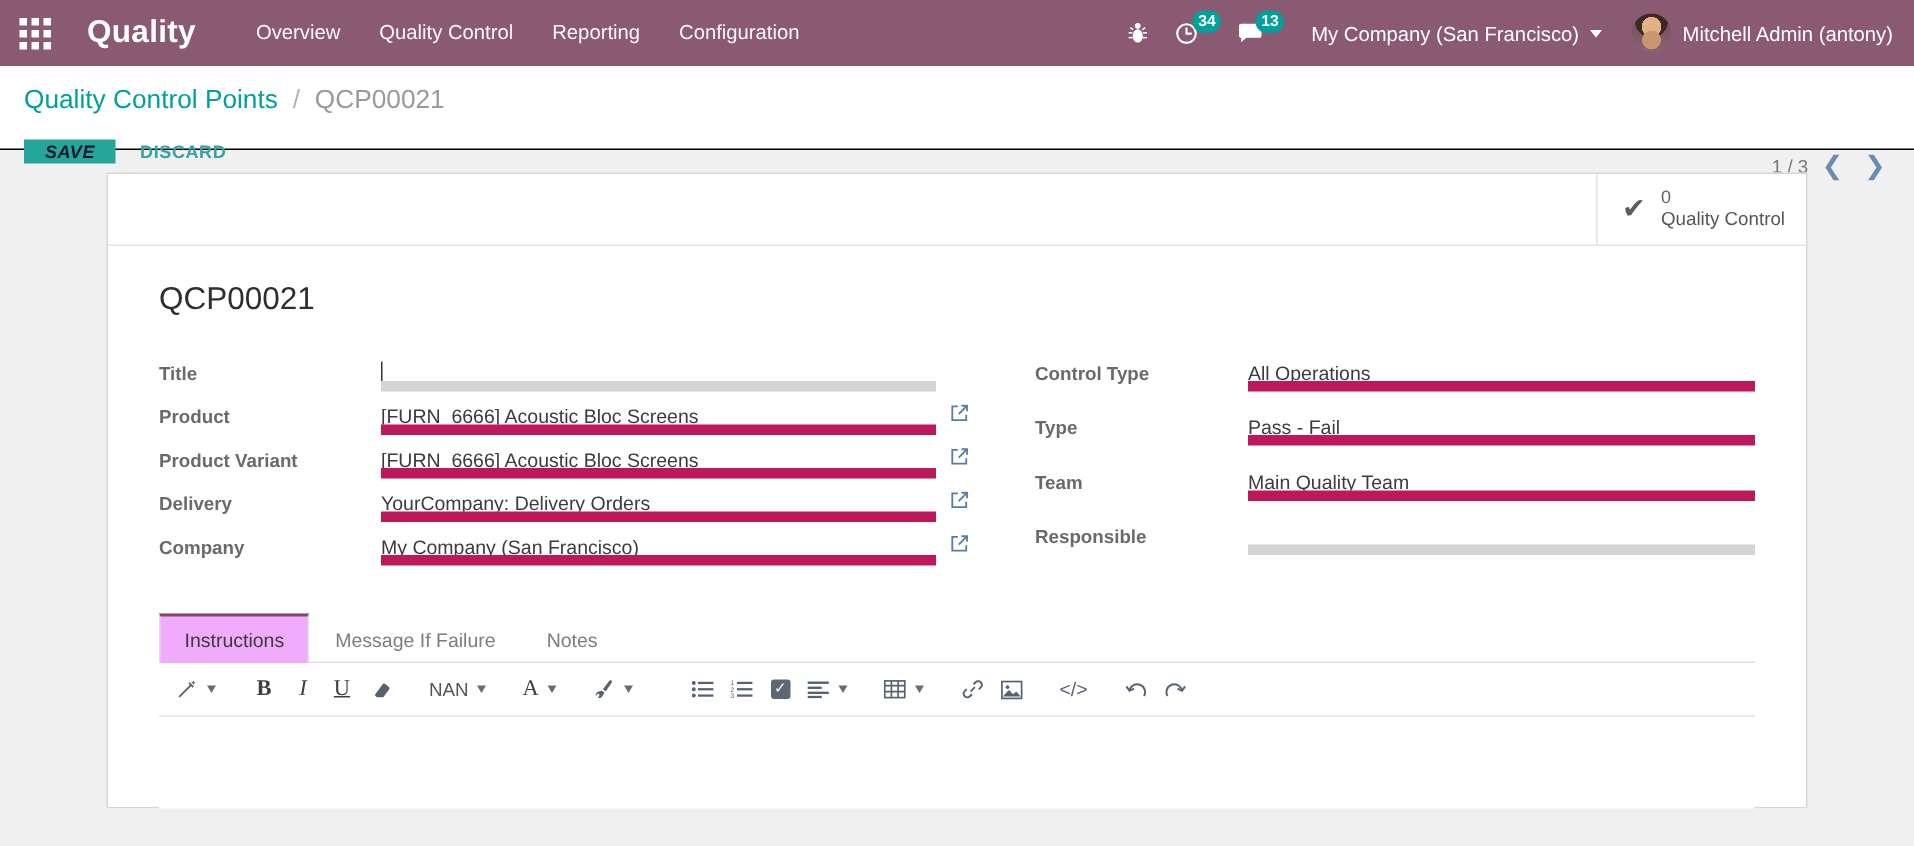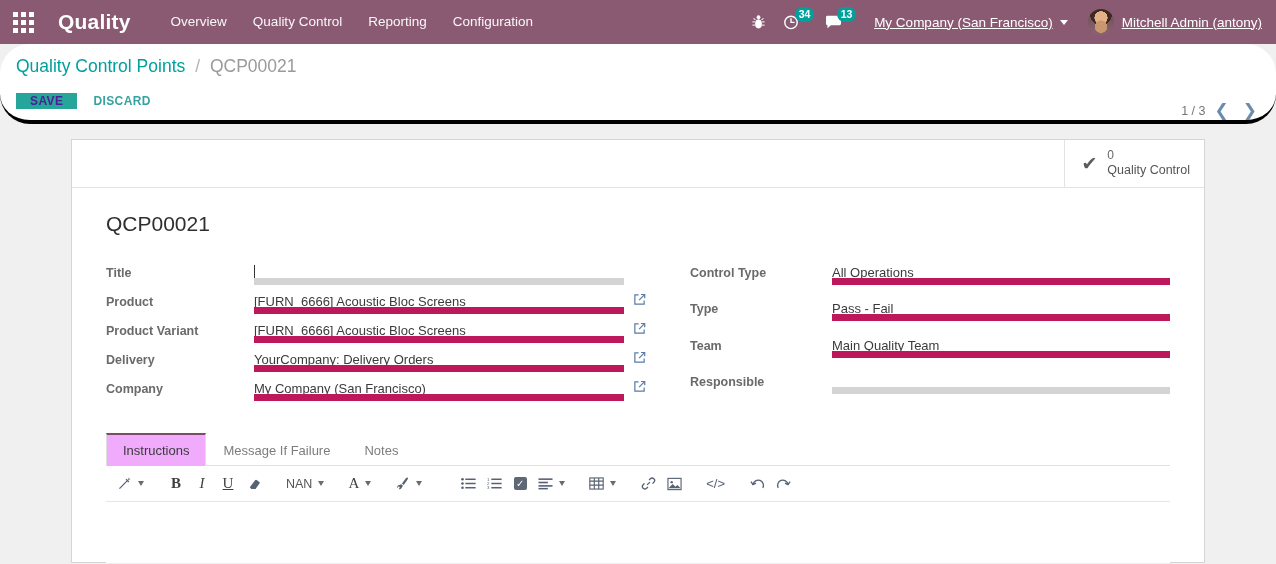--- a/index.html
+++ b/index.html
@@ -48,21 +48,20 @@
     color: rgba(255,255,255,.95);
     text-decoration: none;
     font-size: 13.5px;
     line-height: 44px;
   }
   .nav-right {
     margin-left: auto;
     display: flex;
     align-items: center;
     gap: 0;
-    text-decoration: underline;
   }
   .sys-icon {
     width: 34px; height: 44px;
     display: flex; align-items: center; justify-content: center;
     color: #fff;
   }
   .counter-item {
     position: relative;
     display: flex; align-items: center;
     height: 44px;
@@ -110,47 +109,47 @@
       radial-gradient(circle at 50% 34%, #e3b088 0 30%, transparent 31%),
       radial-gradient(circle at 50% 20%, #3b2a22 0 44%, transparent 45%),
       linear-gradient(#6b4b58, #8c6470);
     overflow: hidden;
     flex: 0 0 auto;
   }
 
   
   .control-panel {
     background: #fff;
-    border-bottom: 4px solid #000000;
+    border-bottom: 1px solid #000000;
     padding: 12px 16px 10px 16px;
     position: relative;
-    height: 80px;
-    border-radius: 30px;
+    height: 56px;
   }
   .breadcrumb {
     font-size: 17.5px;
     margin-bottom: 10px;
     white-space: nowrap;
   }
   .breadcrumb a {
     color: #00a09d;
     text-decoration: none;
   }
   .breadcrumb .sep { color: #b3b3b3; margin: 0 5px; }
   .breadcrumb .current { color: #9a9a9a; }
   .btn-row { display: flex; align-items: center; gap: 6px; }
   .btn-save {
     background: #26a69a;
-    color: #4c1d95;
+    color: #0f172a;
     border: none;
     font-size: 12px;
     font-weight: bold;
     letter-spacing: .4px;
     padding: 1px 14px;
     cursor: pointer;
+    font-style: italic;
   }
   .btn-discard {
     background: transparent;
     border: none;
     color: #37a2a2;
     font-size: 12px;
     font-weight: bold;
     letter-spacing: .4px;
     padding: 7px 10px;
     cursor: pointer;

